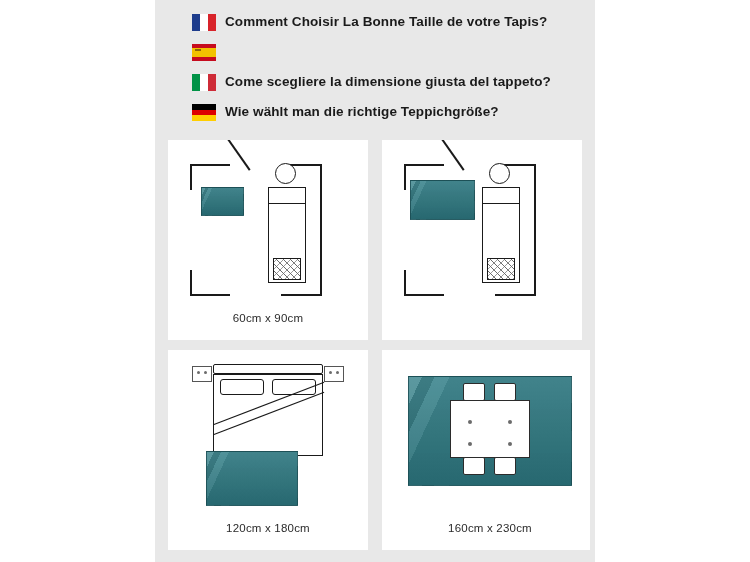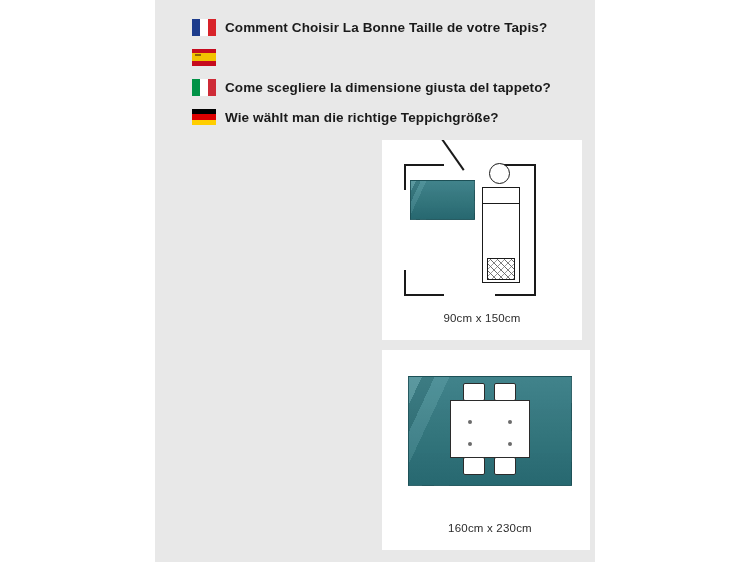--- a/index.html
+++ b/index.html
@@ -30,21 +30,21 @@
   }
   
   .titles {
     position: absolute;
     left: 192px;
     top: 14px;
     width: 400px;
   }
   .title-row {
     display: flex;
-    align-items: center;
+    align-items: flex-start;
     height: 26px;
     margin-bottom: 4px;
   }
   .flag {
     width: 24px;
     height: 17px;
     flex: 0 0 auto;
     margin-right: 9px;
     display: flex;
     overflow: hidden;
@@ -209,42 +209,87 @@
           <span></span>
           <span></span>
       </span>
       <span class="title-text">Wie wählt man die richtige Teppichgröße?</span>
     </div>
 
   </div>
 
   <div class="cards">
 
+    <div class="card card-tl">
+      <div class="card-art">
+
+        <div class="ln" style="left:22px; top:24px; width:2px; height:26px;"></div>
+        <div class="ln" style="left:22px; top:24px; width:40px; height:2px;"></div>
+        <div class="ln" style="left:22px; top:130px; width:2px; height:26px;"></div>
+        <div class="ln" style="left:22px; top:154px; width:40px; height:2px;"></div>
+        <div class="ln" style="left:152px; top:24px; width:2px; height:132px;"></div>
+        <div class="ln" style="left:113px; top:24px; width:41px; height:2px;"></div>
+        <div class="ln" style="left:113px; top:154px; width:41px; height:2px;"></div>
+
+        <div class="ln" style="left:58px; top:-2px; width:1.6px; height:40px; transform:rotate(-35deg); transform-origin:top left; background:#1a1a1a;"></div>
+
+        <div class="bed-body" style="left:100px; top:47px; width:38px; height:96px;"></div>
+        <div class="bed-body" style="left:100px; top:47px; width:38px; height:17px; border-width:1.1px;"></div>
+        <div class="hatch" style="left:105px; top:118px; width:28px; height:22px;"></div>
+        <div class="circle" style="left:107px; top:23px; width:21px; height:21px;"></div>
+
+        <div class="rug" style="left:33px; top:47px; width:43px; height:29px;"></div>
+      </div>
+      <div class="card-label">60cm x 90cm</div>
+    </div>
 
     <div class="card card-tr">
       <div class="card-art">
         <div class="ln" style="left:22px; top:24px; width:2px; height:26px;"></div>
         <div class="ln" style="left:22px; top:24px; width:40px; height:2px;"></div>
         <div class="ln" style="left:22px; top:130px; width:2px; height:26px;"></div>
         <div class="ln" style="left:22px; top:154px; width:40px; height:2px;"></div>
         <div class="ln" style="left:152px; top:24px; width:2px; height:132px;"></div>
         <div class="ln" style="left:113px; top:24px; width:41px; height:2px;"></div>
         <div class="ln" style="left:113px; top:154px; width:41px; height:2px;"></div>
         <div class="ln" style="left:58px; top:-2px; width:1.6px; height:40px; transform:rotate(-35deg); transform-origin:top left;"></div>
 
         <div class="bed-body" style="left:100px; top:47px; width:38px; height:96px;"></div>
         <div class="bed-body" style="left:100px; top:47px; width:38px; height:17px; border-width:1.1px;"></div>
         <div class="hatch" style="left:105px; top:118px; width:28px; height:22px;"></div>
         <div class="circle" style="left:107px; top:23px; width:21px; height:21px;"></div>
 
         <div class="rug" style="left:28px; top:40px; width:65px; height:40px;"></div>
       </div>
-      <div class="card-label">90cm x 150cm</div>
-    </div>
-
+    </div>
+
+    <div class="card card-bl">
+      <div class="card-art">
+
+        <div class="bed-body" style="left:45px; top:14px; width:110px; height:10px; border-radius:2px;"></div>
+
+        <div class="lamp" style="left:24px; top:16px; width:20px; height:16px;"></div>
+        <div class="dot" style="left:29px; top:21px; width:3px; height:3px;"></div>
+        <div class="dot" style="left:36px; top:21px; width:3px; height:3px;"></div>
+        <div class="lamp" style="left:156px; top:16px; width:20px; height:16px;"></div>
+        <div class="dot" style="left:161px; top:21px; width:3px; height:3px;"></div>
+        <div class="dot" style="left:168px; top:21px; width:3px; height:3px;"></div>
+
+        <div class="bed-body" style="left:45px; top:24px; width:110px; height:82px;"></div>
+
+        <div class="bed-body" style="left:52px; top:29px; width:44px; height:16px; border-radius:3px; border-width:1.1px;"></div>
+        <div class="bed-body" style="left:104px; top:29px; width:44px; height:16px; border-radius:3px; border-width:1.1px;"></div>
+
+        <div class="ln" style="left:46px; top:74px; width:118px; height:1.3px; transform:rotate(-21deg); transform-origin:left center;"></div>
+        <div class="ln" style="left:46px; top:84px; width:118px; height:1.3px; transform:rotate(-21deg); transform-origin:left center;"></div>
+
+        <div class="rug" style="left:38px; top:101px; width:92px; height:55px;"></div>
+      </div>
+      <div class="card-label">120cm x 180cm</div>
+    </div>
 
     <div class="card card-br">
       <div class="card-art">
 
         <div class="rug" style="left:18px; top:26px; width:164px; height:110px;"></div>
 
         <div class="chair" style="left:73px; top:33px; width:22px; height:18px; border-radius:2px;"></div>
         <div class="chair" style="left:104px; top:33px; width:22px; height:18px; border-radius:2px;"></div>
 
         <div class="chair" style="left:60px; top:50px; width:80px; height:58px;"></div>

